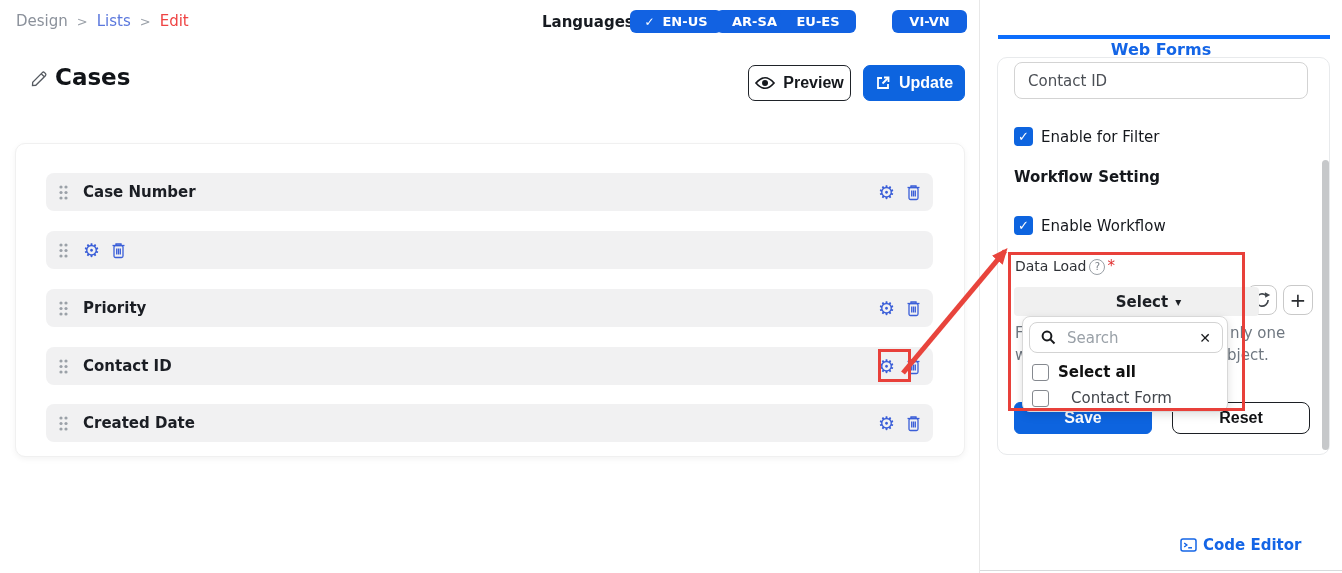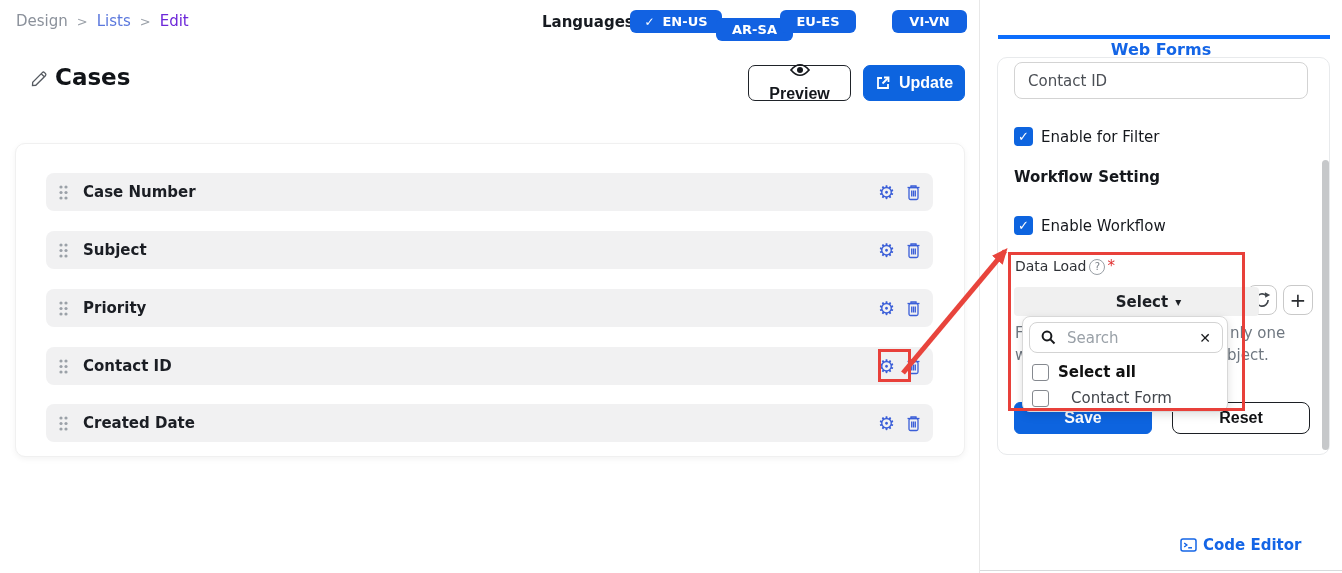--- a/index.html
+++ b/index.html
@@ -3,32 +3,32 @@
 <meta charset="utf-8">
 <style>
   html,body{margin:0;padding:0;}
   body{width:1342px;height:573px;position:relative;overflow:hidden;background:#fff;
        font-family:"DejaVu Sans","Liberation Sans",sans-serif;color:#15181d;}
   .abs{position:absolute;}
   
   .crumbs{top:12px;left:16px;font-size:15px;display:flex;gap:9px;align-items:center;}
   .crumb-muted{color:#8b919b;}
   .crumb-link{color:#5b78dd;cursor:pointer;}
-  .crumb-cur{color:#6d28d9;}
+  .crumb-cur{color:#ef4444;}
   .crumb-sep{color:#9aa0a8;font-size:13px;}
   
   .lang-label{top:13px;left:542px;font-size:15px;font-weight:600;color:#171b21;}
   .pill{position:absolute;top:10px;height:23px;background:#1262e2;color:#fff;border-radius:6px;
         font-size:13px;font-weight:600;display:flex;align-items:center;justify-content:center;
         gap:8px;cursor:pointer;padding:0 2px;}
   
   .page-title{top:64px;left:55px;font-size:23px;font-weight:700;color:#111418;}
   .btn{position:absolute;height:36px;border-radius:7px;display:flex;align-items:center;
        justify-content:center;gap:8px;font-size:16px;cursor:pointer;box-sizing:border-box;}
-  .btn-outline{background:#fff;border:1.5px solid #1f2329;color:#15181d;font-weight:600;flex-direction:column;}
+  .btn-outline{background:#fff;border:1.5px solid #1f2329;color:#15181d;font-weight:600;}
   .btn-primary{background:#0d64df;border:1px solid #0d64df;color:#fff;font-weight:700;}
   
   .card{top:143px;left:15px;width:948px;height:312px;background:#fff;border:1px solid #f0f0f0;
         border-radius:10px;box-shadow:0 2px 6px rgba(0,0,0,.05);}
   .frow{position:absolute;left:46px;width:887px;height:38px;background:#f1f1f2;border-radius:8px;
         display:flex;align-items:center;box-sizing:border-box;padding:0 12px;}
   .frow .drag{margin-right:14px;display:flex;cursor:grab;}
   .frow .flabel{font-size:15px;font-weight:600;color:#1b1e24;flex:1;}
   .rowicons{display:flex;align-items:center;gap:11px;}
   .gear-glyph{font-size:19px;line-height:1;color:#3a5ed8;cursor:pointer;}
@@ -89,21 +89,21 @@
   <span class="crumb-sep">&gt;</span>
   <span class="crumb-cur">Edit</span>
 </div>
 
 <div class="abs lang-label">Languages</div>
 
 <div class="pill" style="left:630px;width:88px;">
   <span style="font-size:12px;">✓</span>
   <span>EN-US</span>
 </div>
-<div class="pill" style="left:716px;width:73px;margin-top:8px;">
+<div class="pill" style="left:716px;width:73px;">
   <span>AR-SA</span>
 </div>
 <div class="pill" style="left:780px;width:72px;">
   <span>EU-ES</span>
 </div>
 <div class="pill" style="left:892px;width:71px;">
   <span>VI-VN</span>
 </div>
 
 <span class="abs" style="top:69px;left:29px;">
@@ -170,21 +170,20 @@
         <g fill="#9ba1a8">
           <circle cx="3" cy="3" r="1.6"></circle>
           <circle cx="8" cy="3" r="1.6"></circle>
           <circle cx="3" cy="8.5" r="1.6"></circle>
           <circle cx="8" cy="8.5" r="1.6"></circle>
           <circle cx="3" cy="14" r="1.6"></circle>
           <circle cx="8" cy="14" r="1.6"></circle>
         </g>
       </svg>
     </span>
-  <span class="flabel">Subject</span>
   <span class="rowicons">
     <span class="gear-glyph">⚙</span>
     <span style="display:flex;cursor:pointer;">
         <svg width="15" height="17" viewBox="0 0 15 17">
           <g fill="none" stroke="#3a5ed8" stroke-width="1.3">
             <path d="M1.5 3.5 h12"></path>
             <path d="M5 3.5 V2 h5 v1.5"></path>
             <rect x="3" y="3.5" width="9" height="12" rx="1.5"></rect>
             <path d="M5.7 6.5 v6 M7.5 6.5 v6 M9.3 6.5 v6"></path>
           </g>

